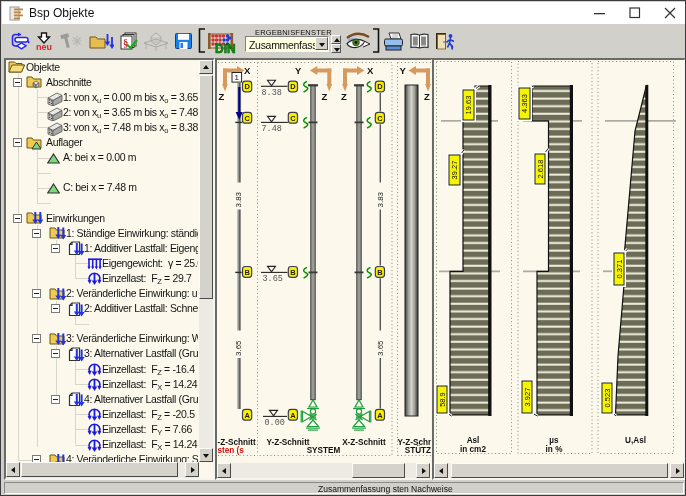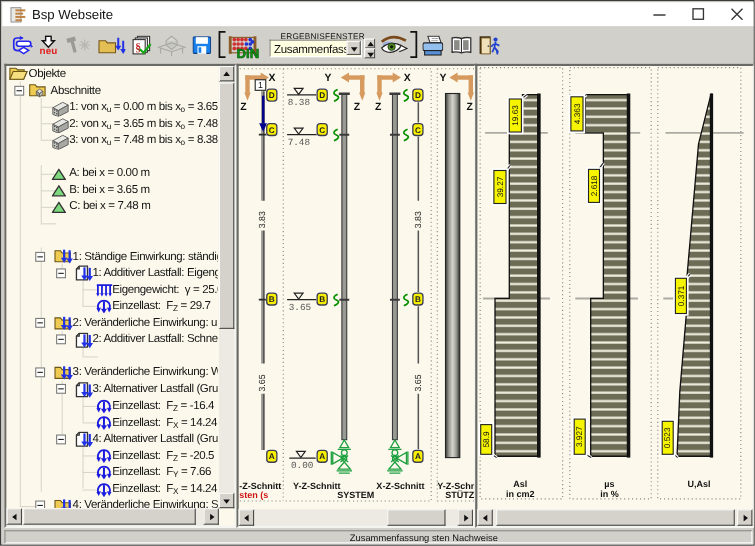--- a/index.html
+++ b/index.html
@@ -42,21 +42,21 @@
 </head>
 <body>
 <div id="titlebar">
   <svg class="ticon" style="left:7px;top:4px" width="15" height="15" viewBox="0 0 15 15">
       <rect x="1" y="1" width="9" height="13" fill="#e9e9e4" stroke="#999" stroke-width="1"></rect>
       <rect x="5" y="2.5" width="9" height="1.8" fill="#C08343"></rect>
       <rect x="5" y="5.5" width="7" height="1.8" fill="#C08343"></rect>
       <rect x="5" y="8.5" width="9" height="1.8" fill="#C08343"></rect>
       <rect x="5" y="11.5" width="6" height="1.8" fill="#C08343"></rect>
     </svg>
-  <div id="title">Bsp Webseite</div>
+  <div id="title">Bsp Objekte</div>
   <svg class="wbtn" style="left:591px;top:4px" width="14" height="14">
       <rect x="1" y="7" width="11" height="1.3" fill="#333"></rect>
     </svg>
   <svg class="wbtn" style="left:626px;top:4px" width="14" height="14">
       <rect x="2" y="2" width="9.5" height="9.5" fill="none" stroke="#333" stroke-width="1.2"></rect>
     </svg>
   <svg class="wbtn" style="left:661px;top:4px" width="14" height="14">
       <path d="M2,2 L12,12 M12,2 L2,12" stroke="#333" stroke-width="1.2"></path>
     </svg>
 </div>
@@ -292,43 +292,64 @@
               <g fill="#444">
                 <circle cx="2.6" cy="8" r="0.7"></circle>
                 <circle cx="4.6" cy="9" r="0.7"></circle>
                 <circle cx="2.6" cy="10.5" r="0.7"></circle>
                 <circle cx="4.6" cy="11.5" r="0.7"></circle>
               </g>
             </svg>
           </div>
           <div class="ttext" style="left:57px">3: von x<sub>u</sub> = 7.48 m bis x<sub>o</sub> = 8.38 m</div>
         </div>
+<div class="trow" style="left:0;top:75px;width:192px">
+          <div class="eb" style="left:6.5px;top:3px">
+            <i></i>
+          </div>
+          <div style="position:absolute;left:20px;top:0.5px">
+            <svg width="17" height="14" viewBox="0 0 17 14">
+              <path d="M1,2 h5 l1.5,2 H15 V12 H1 Z" fill="#EFCB52" stroke="#6d5716" stroke-width="1"></path>
+              <path d="M10.5,6 L15,13 H6 Z" fill="#7ED87E" stroke="#333" stroke-width="1"></path>
+            </svg>
+          </div>
+          <div class="ttext" style="left:40px">Auflager</div>
+        </div>
 <div class="trow" style="left:0;top:90.1px;width:192px">
           <div style="position:absolute;left:41px;top:2.5px">
             <svg width="13" height="11" viewBox="0 0 13 11">
               <path d="M6.5,1 L12.3,10 H0.7 Z" fill="#7ED87E" stroke="#333" stroke-width="1.2"></path>
             </svg>
           </div>
           <div class="ttext" style="left:57px">A: bei x = 0.00 m</div>
         </div>
-<div class="trow" style="left:0;top:105.2px;width:192px">
-          <div style="position:absolute;left:41px;top:2.5px">
-            <svg width="13" height="11" viewBox="0 0 13 11">
-              <path d="M6.5,1 L12.3,10 H0.7 Z" fill="#7ED87E" stroke="#333" stroke-width="1.2"></path>
-            </svg>
-          </div>
-          <div class="ttext" style="left:57px">B: bei x = 3.65 m</div>
-        </div>
 <div class="trow" style="left:0;top:120.3px;width:192px">
           <div style="position:absolute;left:41px;top:2.5px">
             <svg width="13" height="11" viewBox="0 0 13 11">
               <path d="M6.5,1 L12.3,10 H0.7 Z" fill="#7ED87E" stroke="#333" stroke-width="1.2"></path>
             </svg>
           </div>
           <div class="ttext" style="left:57px">C: bei x = 7.48 m</div>
+        </div>
+<div class="trow" style="left:0;top:150.5px;width:192px">
+          <div class="eb" style="left:6.5px;top:3px">
+            <i></i>
+          </div>
+          <div style="position:absolute;left:20px;top:0.5px">
+            <svg width="20" height="15" viewBox="0 0 20 15">
+              <path d="M1,2 h5 l1.5,2 H15 V12 H1 Z" fill="#EFCB52" stroke="#6d5716" stroke-width="1"></path>
+              <g fill="#2233E6">
+                <rect x="8.3" y="1" width="2" height="8"></rect>
+                <path d="M9.3,13 l-3,-4.6 h6 z"></path>
+                <rect x="13.3" y="1" width="2" height="8"></rect>
+                <path d="M14.3,13 l-3,-4.6 h6 z"></path>
+              </g>
+            </svg>
+          </div>
+          <div class="ttext" style="left:40px">Einwirkungen</div>
         </div>
 <div class="trow" style="left:0;top:165.6px;width:192px">
           <div class="eb" style="left:25.5px;top:3px">
             <i></i>
           </div>
           <div style="position:absolute;left:43px;top:0.5px">
             <svg width="20" height="15" viewBox="0 0 20 15">
               <path d="M1,2 h5 l1.5,2 H15 V12 H1 Z" fill="#EFCB52" stroke="#6d5716" stroke-width="1"></path>
               <g fill="#2233E6">
                 <rect x="8.3" y="1" width="2" height="8"></rect>

